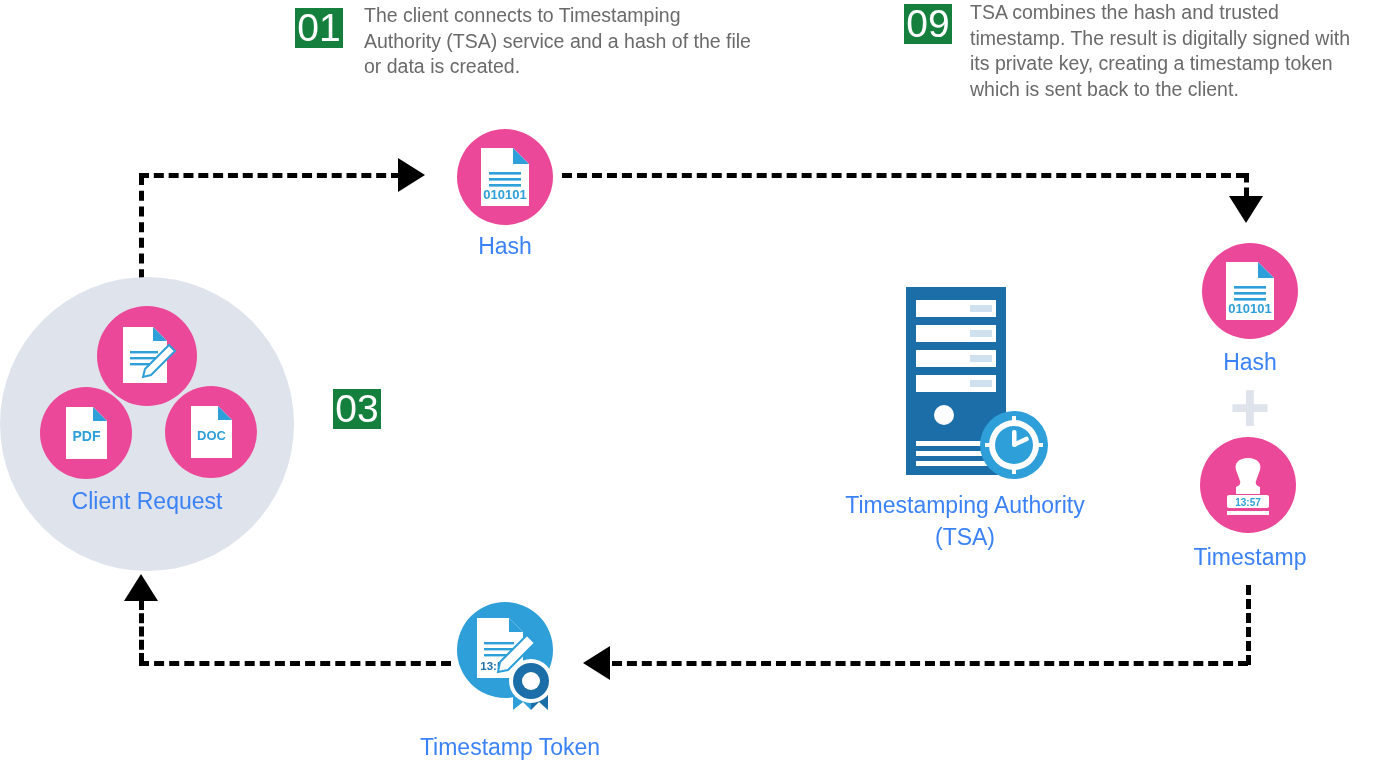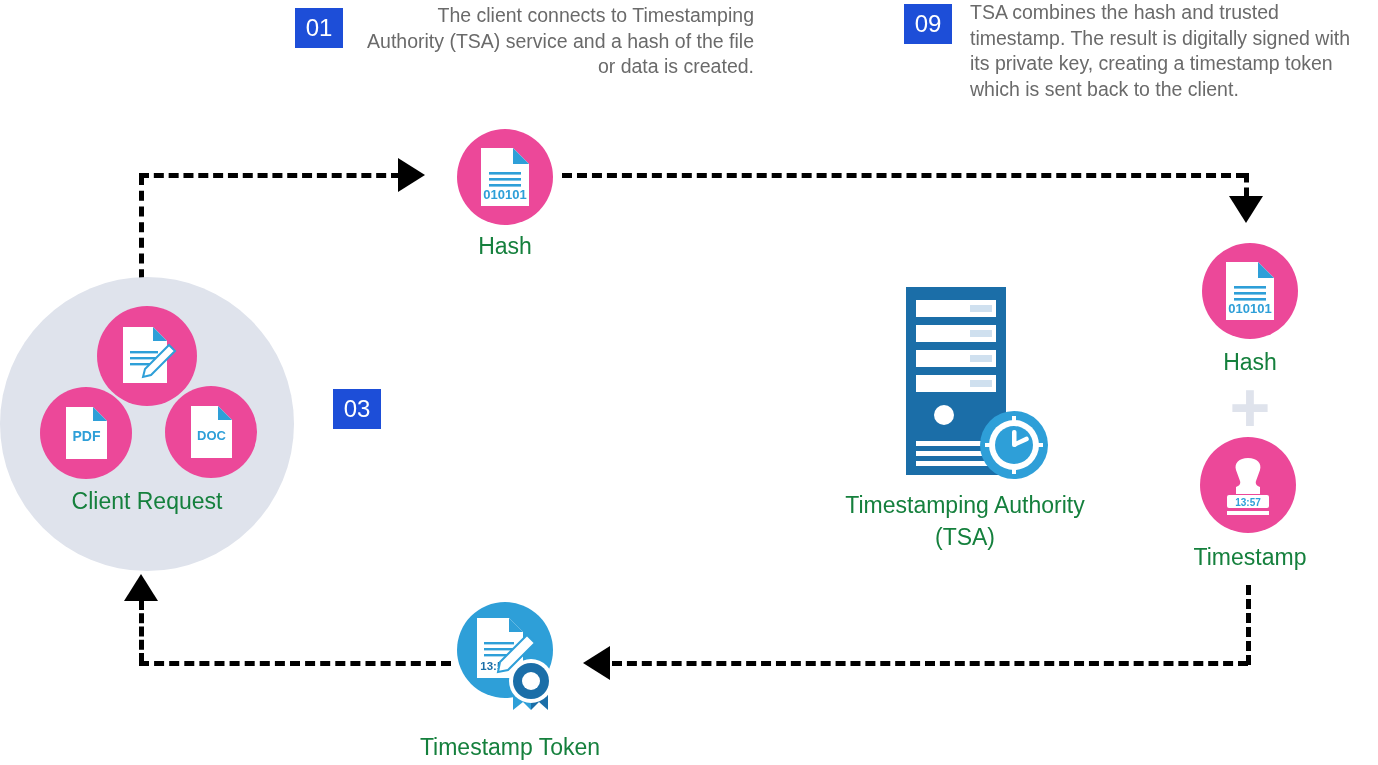--- a/index.html
+++ b/index.html
@@ -14,40 +14,40 @@
     position: relative;
     width: 1378px;
     height: 765px;
     background: #ffffff;
     overflow: hidden;
   }
   .abs { position: absolute; }
 
   
   .step-num {
-    background: #1d4ed8;
+    background: #15803d;
     color: #ffffff;
-    font-size: 24px;
+    font-size: 39px;
     line-height: 40px;
     width: 48px;
     height: 40px;
     text-align: center;
     font-family: "Liberation Sans", sans-serif;
     letter-spacing: 0px;
   }
   .step-text {
     color: #6a6a6a;
     font-size: 19.5px;
     line-height: 25.5px;
     font-family: "Liberation Sans", sans-serif;
   }
 
   
   .node-label {
-    color: #15803d;
+    color: #3b82f6;
     font-size: 23px;
     line-height: 28px;
     text-align: center;
     font-family: "Liberation Sans", sans-serif;
     white-space: nowrap;
   }
 
   
   .circle {
     border-radius: 50%;
@@ -103,21 +103,21 @@
   }
 </style>
 </head>
 <body>
 
 <div id="canvas">
 
   <div class="abs" style="left:295px; top:8px;">
     <div class="step-num">01</div>
   </div>
-  <div class="abs step-text" style="left:364px; top:3px; width:390px;text-align:right;">The client connects to Timestamping Authority (TSA) service and a hash of the file or data is created.</div>
+  <div class="abs step-text" style="left:364px; top:3px; width:390px;">The client connects to Timestamping Authority (TSA) service and a hash of the file or data is created.</div>
 
   <div class="abs" style="left:904px; top:4px;">
     <div class="step-num">09</div>
   </div>
   <div class="abs step-text" style="left:970px; top:0px; width:402px;">TSA combines the hash and trusted timestamp. The result is digitally signed with its private key, creating a timestamp token which is sent back to the client.</div>
 
   <div class="abs" style="left:333px; top:389px;">
     <div class="step-num">03</div>
   </div>
 

